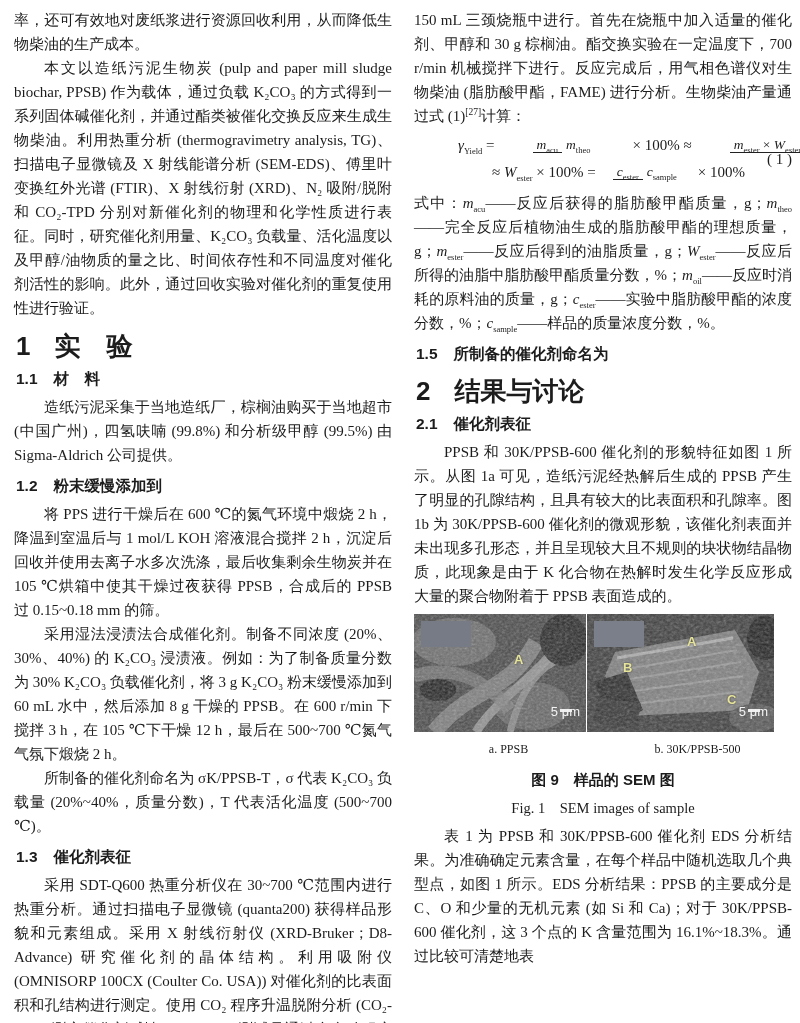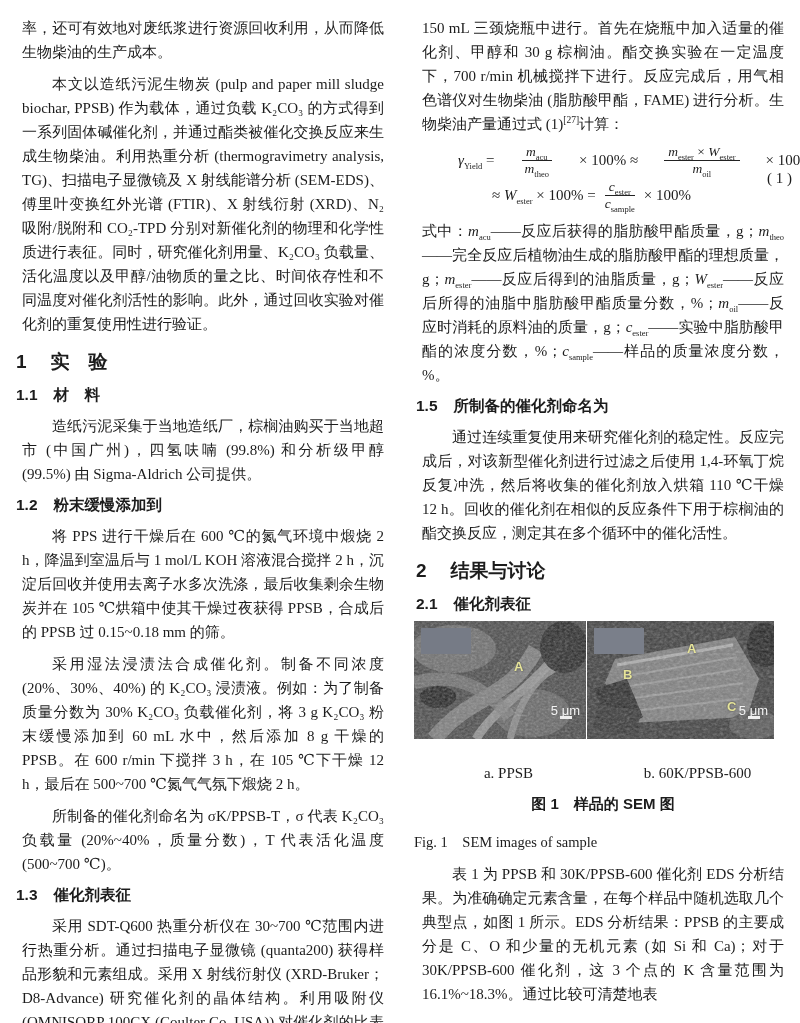--- a/index.html
+++ b/index.html
@@ -1,59 +1,59 @@
 <!DOCTYPE html>
 <html><head>
 <meta charset="utf-8">
 <style>
   html,body{margin:0;padding:0;background:#ffffff;}
   body{width:800px;height:1023px;overflow:hidden;color:#1c1c1c;
        font-family:"Liberation Serif","DejaVu Serif",serif;}
   .page{display:flex;gap:22px;padding:8px 12px 0 14px;box-sizing:border-box;width:800px;}
   .col{width:378px;flex:0 0 378px;font-size:15px;line-height:24px;text-align:justify;}
-  p{margin:8px;text-indent:2em;}
+  p{margin:0;text-indent:2em;}
   p.noindent{text-indent:0;}
   .h1{font-family:"Liberation Sans","DejaVu Sans",sans-serif;font-weight:bold;
-      font-size:19px;margin:13px 0 9px 2px;line-height:26px;}
+      font-size:26px;margin:13px 0 9px 2px;line-height:26px;}
   .h1 .hnum{margin-right:24px;}
   .h2{font-family:"Liberation Sans","DejaVu Sans",sans-serif;font-weight:bold;
       font-size:15.5px;margin:8px 0 5px 2px;line-height:22px;}
   .h2 .hnum{margin-right:16px;}
   sup{font-size:9.5px;line-height:0;}
   sub{font-size:9px;line-height:0;}
   i.mvar{font-family:"Liberation Serif","DejaVu Serif",serif;}
   i.mvar sub{font-style:normal;font-size:8.5px;}
   
   .formula{position:relative;margin:5px 0 7px;padding-right:40px;font-size:15px;}
   .fline{display:flex;align-items:center;gap:3px;margin:3px 0;white-space:nowrap;}
   .fline1{margin-left:44px;gap:24px;}
   .fline2{margin-left:78px;}
-  .frac{display:inline-flex;flex-direction:column;align-items:center;
-        line-height:1.15;font-size:13.5px;margin:0 2px;}
+  .frac{display:inline-flex;flex-direction:row;align-items:flex-start;
+        line-height:1.15;font-size:13.5px;margin:0 14px;}
   .frac .fnum{border-bottom:1px solid #222;padding:0 4px;}
   .frac .fden{padding:0 4px;}
   .eqnum{position:absolute;right:0;top:50%;transform:translateY(-50%);font-size:15px;}
   
   .sem-figure{margin:6px 0 4px;}
   .sem-row{display:flex;gap:1px;}
   .sem-img{position:relative;height:118px;background:#444;overflow:hidden;}
   .sem-a{width:172px;}
   .sem-b{width:187px;}
   .sem-img svg{display:block;}
   .sem-label{position:absolute;color:#e6e49a;font-weight:bold;
              font-family:"Liberation Sans","DejaVu Sans",sans-serif;font-size:13px;
              text-shadow:0 0 2px rgba(0,0,0,.6);}
-  .sem-scale{position:absolute;right:6px;bottom:16px;color:#f3f3f3;font-size:13px;
+  .sem-scale{position:absolute;right:6px;bottom:8px;color:#f3f3f3;font-size:13px;
              font-family:"Liberation Sans","DejaVu Sans",sans-serif;}
   .scalebar{position:absolute;right:14px;bottom:20px;width:12px;height:3px;background:#eee;}
-  .sem-captions{display:flex;margin-top:22px;font-size:15px;}
+  .sem-captions{display:flex;margin-top:5px;font-size:12px;}
   .sem-captions span{width:50%;text-align:center;}
   .cap-zh{text-align:center;font-weight:bold;font-size:15px;margin-top:7px;
           font-family:"Liberation Sans","DejaVu Sans",sans-serif;}
-  .cap-en{text-align:left;font-size:14.5px;margin-top:14px;}
+  .cap-en{text-align:center;font-size:14.5px;margin-top:4px;}
 </style>
 </head>
 <body>
 
 <div class="page">
 
   <div class="col">
     <p class="noindent">率，还可有效地对废纸浆进行资源回收利用，从而降低生物柴油的生产成本。</p>
     <p>本文以造纸污泥生物炭 (pulp and paper mill sludge biochar, PPSB) 作为载体，通过负载 K₂CO₃ 的方式得到一系列固体碱催化剂，并通过酯类被催化交换反应来生成生物柴油。利用热重分析 (thermogravimetry analysis, TG)、扫描电子显微镜及 X 射线能谱分析 (SEM-EDS)、傅里叶变换红外光谱 (FTIR)、X 射线衍射 (XRD)、N₂ 吸附/脱附和 CO₂-TPD 分别对新催化剂的物理和化学性质进行表征。同时，研究催化剂用量、K₂CO₃ 负载量、活化温度以及甲醇/油物质的量之比、时间依存性和不同温度对催化剂活性的影响。此外，通过回收实验对催化剂的重复使用性进行验证。</p>
 
@@ -106,29 +106,29 @@
         <span> × 100%</span>
       </div>
       <span class="eqnum">( 1 )</span>
     </div>
 
     <p class="noindent">式中：<i class="mvar">m<sub>acu</sub></i>——反应后获得的脂肪酸甲酯质量，g；<i class="mvar">m<sub>theo</sub></i>——完全反应后植物油生成的脂肪酸甲酯的理想质量，g；<i class="mvar">m<sub>ester</sub></i>——反应后得到的油脂质量，g；<i class="mvar">W<sub>ester</sub></i>——反应后所得的油脂中脂肪酸甲酯质量分数，%；<i class="mvar">m<sub>oil</sub></i>——反应时消耗的原料油的质量，g；<i class="mvar">c<sub>ester</sub></i>——实验中脂肪酸甲酯的浓度分数，%；<i class="mvar">c<sub>sample</sub></i>——样品的质量浓度分数，%。</p>
 
     <div class="h2">
       <span class="hnum">1.5</span><span>所制备的催化剂命名为</span>
     </div>
-    <p>通过连续重复使用来研究催化剂的稳定性。反应完成后，对该新型催化剂进行过滤之后使用 1,4-环氧丁烷反复冲洗，然后将收集的催化剂放入烘箱 110 ℃干燥 12 h。回收的催化剂在相似的反应条件下用于棕榈油的酯交换反应，测定其在多个循环中的催化活性。</p>
 
     <div class="h1">
       <span class="hnum">2</span><span>结果与讨论</span>
     </div>
 
     <div class="h2">
       <span class="hnum">2.1</span><span>催化剂表征</span>
     </div>
+    <p>PPSB 和 30K/PPSB-600 催化剂的形貌特征如图 1 所示。从图 1a 可见，造纸污泥经热解后生成的 PPSB 产生了明显的孔隙结构，且具有较大的比表面积和孔隙率。图 1b 为 30K/PPSB-600 催化剂的微观形貌，该催化剂表面并未出现多孔形态，并且呈现较大且不规则的块状物结晶物质，此现象是由于 K 化合物在热解时发生化学反应形成大量的聚合物附着于 PPSB 表面造成的。</p>
 
     <figure class="sem-figure" style="margin-left:0;margin-right:0;">
       <div class="sem-row">
 
         <div class="sem-img sem-a">
           <svg width="172" height="118" viewBox="0 0 172 118">
             <defs>
               <filter id="nzA" x="0" y="0" width="100%" height="100%">
                 <feTurbulence type="fractalNoise" baseFrequency="0.35 0.5" numOctaves="4" seed="3"></feTurbulence>
                 <feColorMatrix type="saturate" values="0"></feColorMatrix>
@@ -172,21 +172,21 @@
           </svg>
           <span class="sem-label" style="left:100px;top:16px;">A</span>
           <span class="sem-label" style="left:36px;top:42px;">B</span>
           <span class="sem-label" style="left:140px;top:74px;">C</span>
           <span class="scalebar"></span>
           <span class="sem-scale">5 μm</span>
         </div>
       </div>
       <div class="sem-captions">
         <span>a. PPSB</span>
-        <span>b. 60K/PPSB-600</span>
+        <span>b. 30K/PPSB-500</span>
       </div>
-      <figcaption class="cap-zh">图 1　样品的 SEM 图</figcaption>
+      <figcaption class="cap-zh">图 9　样品的 SEM 图</figcaption>
       <figcaption class="cap-en">Fig. 1　SEM images of sample</figcaption>
     </figure>
 
     <p>表 1 为 PPSB 和 30K/PPSB-600 催化剂 EDS 分析结果。为准确确定元素含量，在每个样品中随机选取几个典型点，如图 1 所示。EDS 分析结果：PPSB 的主要成分是 C、O 和少量的无机元素 (如 Si 和 Ca)；对于 30K/PPSB-600 催化剂，这 3 个点的 K 含量范围为 16.1%~18.3%。通过比较可清楚地表</p>
   </div>
 </div>
 
 </body></html>

